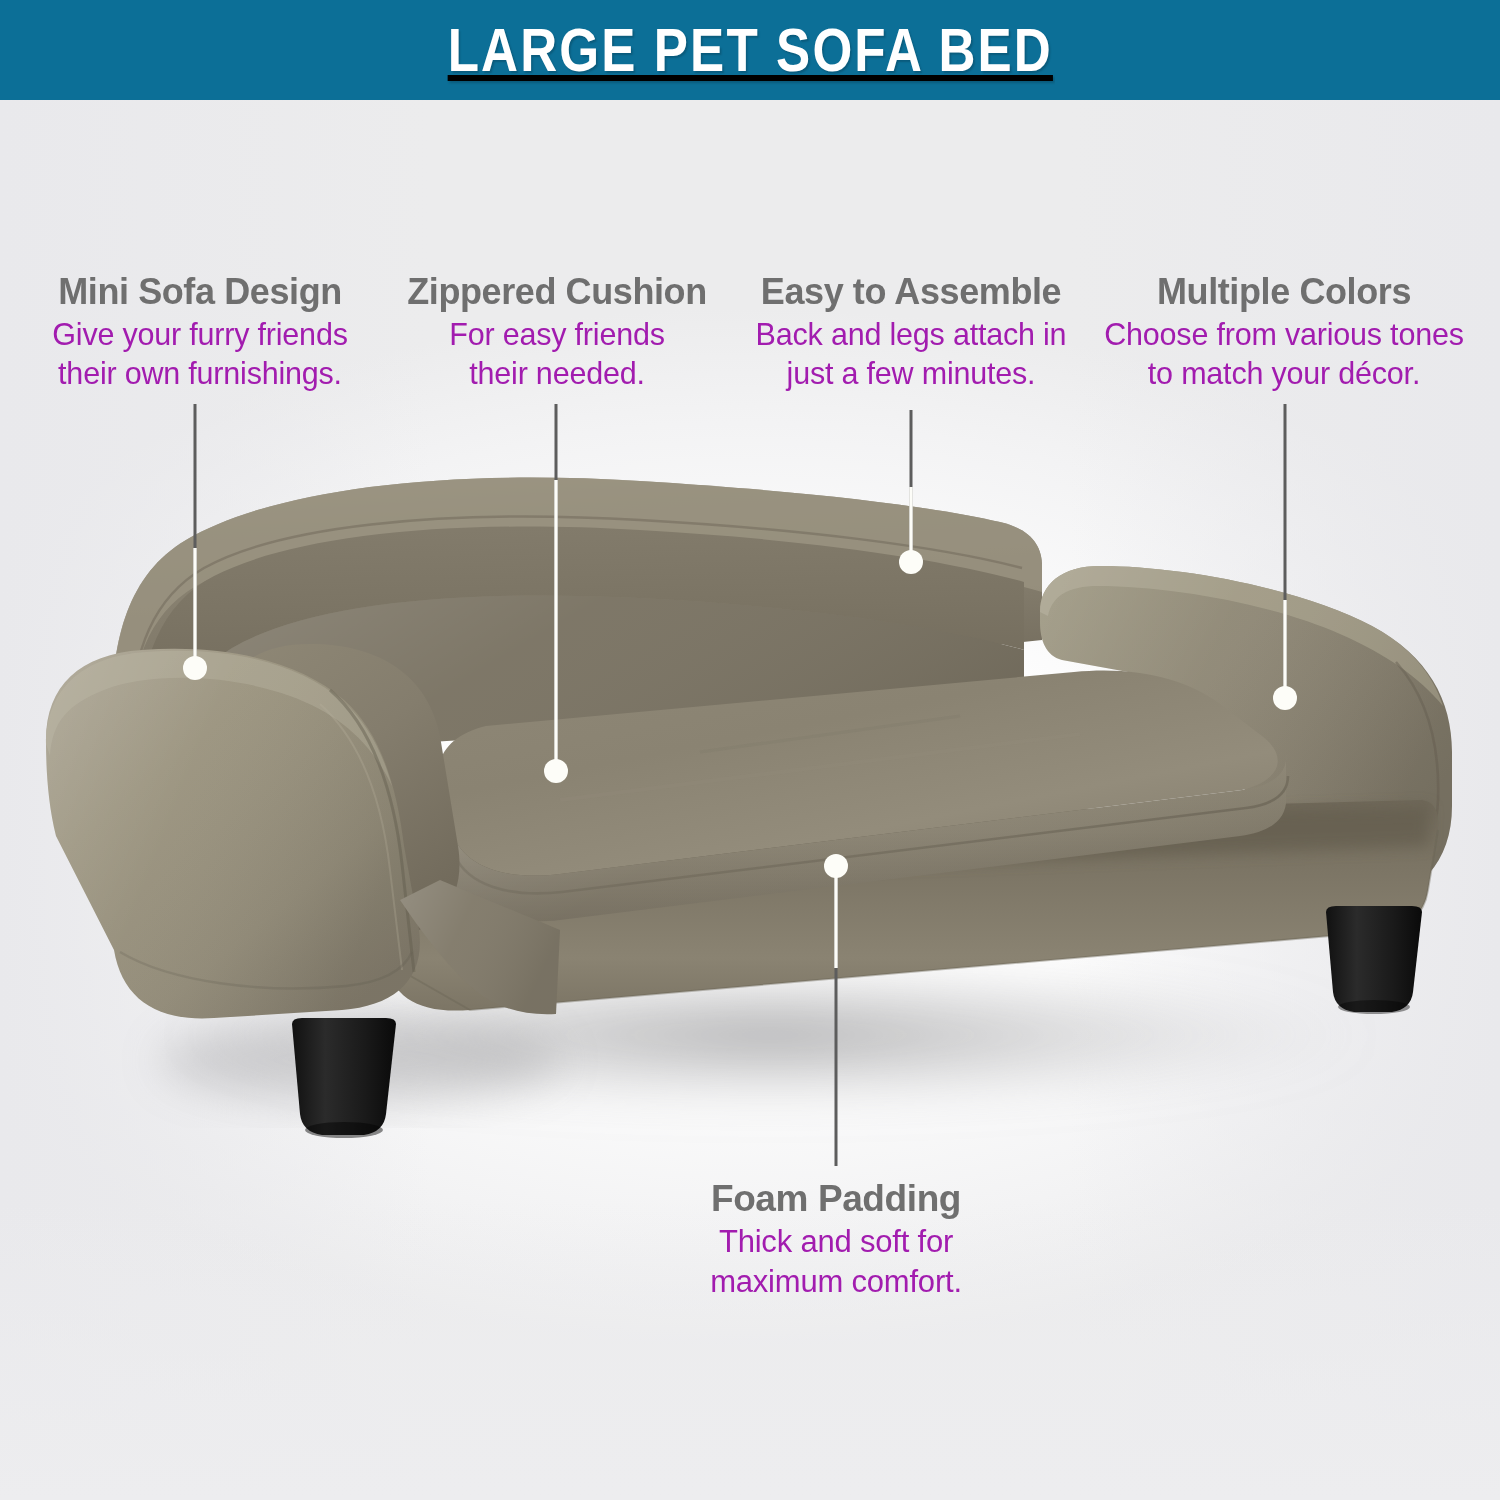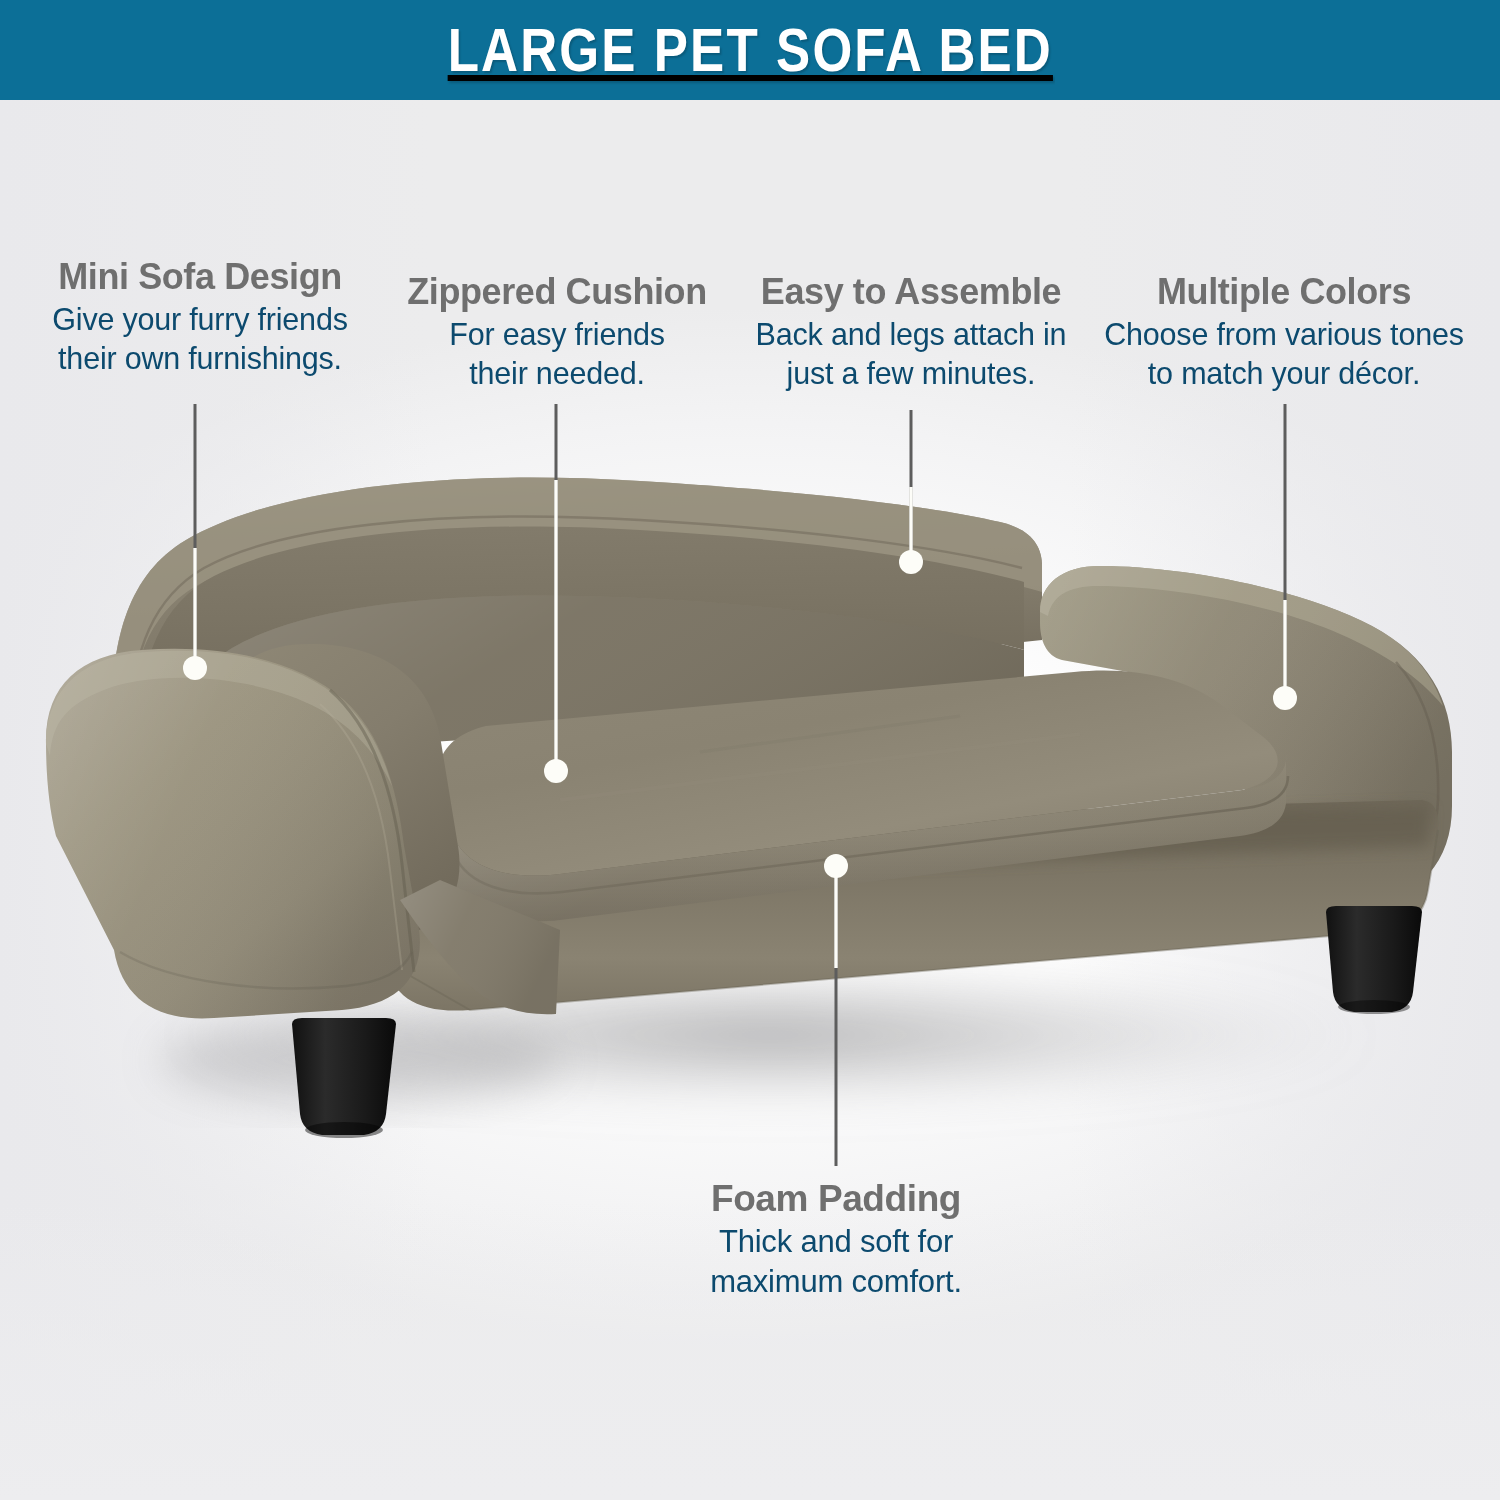--- a/index.html
+++ b/index.html
@@ -82,21 +82,21 @@
     font-weight: bold;
     color: #6f6f6f;
     line-height: 1.12;
     letter-spacing: -0.4px;
     margin: 0 0 3px 0;
     white-space: nowrap;
   }
   .feature-body {
     font-size: 30.5px;
     font-weight: 300;
-    color: #0c4a6e;
+    color: #a21caf;
     line-height: 1.28;
     letter-spacing: -0.2px;
     margin: 0;
   }
   .feature-body span { display: block; white-space: nowrap; }
 
   .feature-bottom .feature-title { font-size: 37px; }
   .feature-bottom .feature-body { font-size: 31px; }
 
   
@@ -410,21 +410,21 @@
       </g>
 
       <g>
         <line x1="836" y1="866" x2="836" y2="1166" stroke="#5d5d5d" stroke-width="3"></line>
         <line x1="836" y1="866" x2="836" y2="968" stroke="#fdfdf8" stroke-width="3.4"></line>
         <circle cx="836" cy="866" r="12" fill="#fdfdf8"></circle>
       </g>
     </g>
   </svg>
 
-  <div class="feature" style="left:30px; top:257px; width:340px;">
+  <div class="feature" style="left:30px; top:272px; width:340px;">
     <div class="feature-title">Mini Sofa Design</div>
     <div class="feature-body">
       <span>Give your furry friends</span>
       <span>their own furnishings.</span>
     </div>
   </div>
 
   <div class="feature" style="left:392px; top:272px; width:330px;">
     <div class="feature-title">Zippered Cushion</div>
     <div class="feature-body">

